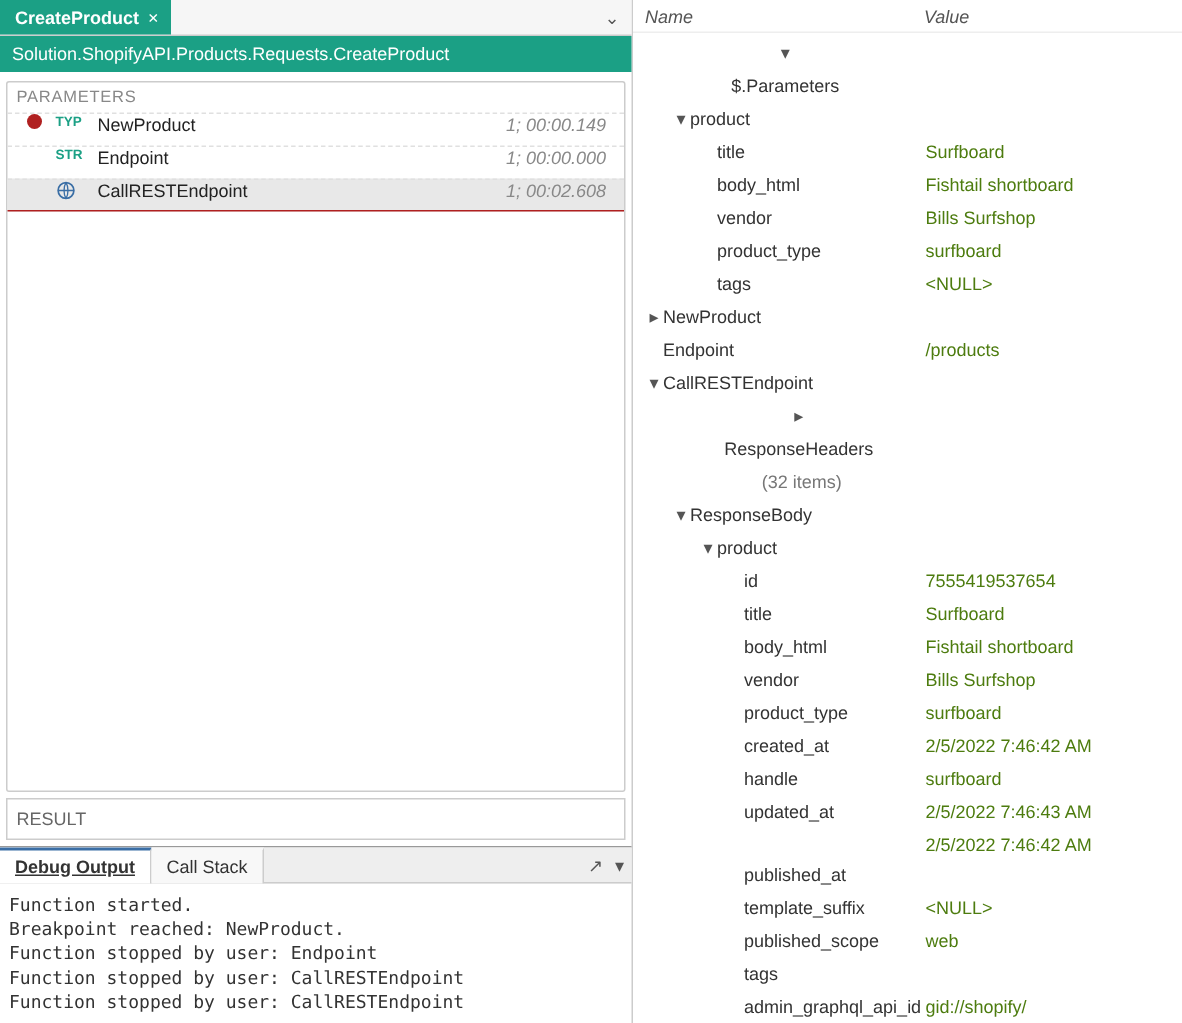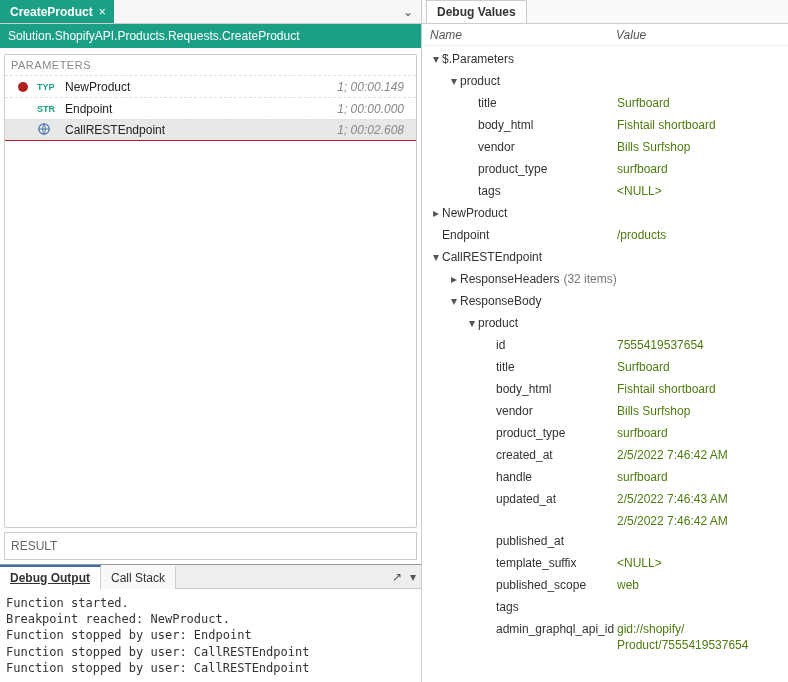--- a/index.html
+++ b/index.html
@@ -14,21 +14,21 @@
 .tab-bar .spacer { flex:1; }
 .tab-bar .menu-icon { padding:0 8px; color:#555; cursor:pointer; }
 
 
 .breadcrumb { background:#1ba085; color:#fff; padding:5px 8px; font-size:12px; }
 
 
 .section { border:1px solid #ccc; margin:6px 4px 4px 4px; border-radius:2px; }
 .section-header { color:#888; font-size:11px; padding:4px 6px; letter-spacing:0.5px; }
 .param-list { }
-.param-row { display:flex; align-items:center; height:22px; padding:0 4px; border-top:1px dashed #e0e0e0; }
+.param-row { display:flex; height:22px; padding:0 4px; border-top:1px dashed #e0e0e0; }
 .param-row.selected { background:#e8e8e8; border-bottom:1px solid #b02020; }
 .bp-col { width:28px; display:flex; justify-content:center; }
 .bp-dot { width:10px; height:10px; background:#b02020; border-radius:50%; }
 .icon-col { width:28px; font-size:9px; font-weight:bold; }
 .icon-typ { color:#1ba085; }
 .icon-str { color:#1ba085; }
 .icon-rest { color:#3a6ea5; font-size:10px; }
 .param-name { flex:1; color:#222; }
 .param-timing { color:#888; font-style:italic; padding-right:8px; }
 .flex-fill { flex:1; }
@@ -122,30 +122,27 @@
     </div>
     <div class="console">Function started.
 Breakpoint reached: NewProduct.
 Function stopped by user: Endpoint
 Function stopped by user: CallRESTEndpoint
 Function stopped by user: CallRESTEndpoint</div>
   </div>
 </div>
 
 <div class="right-pane">
-  <div class="right-tab-bar">
-    <div class="right-tab">Debug Values</div>
-  </div>
   <div class="dv-header">
     <div class="col-name">Name</div>
     <div class="col-value">Value</div>
   </div>
   <div class="tree" id="tree">
       <div class="tree-row">
-        <div class="label" style="padding-left: 8px;">
+        <div class="label" style="padding-left: 8px; flex-direction: column;">
           <span class="arrow open"></span>
           <span>$.Parameters</span>
         </div>
         <div class="value"></div>
       </div>
       <div class="tree-row">
         <div class="label" style="padding-left: 26px;">
           <span class="arrow open"></span>
           <span>product</span>
         </div>
@@ -201,21 +198,21 @@
         <div class="value">/products</div>
       </div>
       <div class="tree-row">
         <div class="label" style="padding-left: 8px;">
           <span class="arrow open"></span>
           <span>CallRESTEndpoint</span>
         </div>
         <div class="value"></div>
       </div>
       <div class="tree-row">
-        <div class="label" style="padding-left: 26px;">
+        <div class="label" style="padding-left: 26px; flex-direction: column;">
           <span class="arrow closed"></span>
           <span>ResponseHeaders</span>
           <span class="count">(32 items)</span>
         </div>
         <div class="value"></div>
       </div>
       <div class="tree-row">
         <div class="label" style="padding-left: 26px;">
           <span class="arrow open"></span>
           <span>ResponseBody</span>

